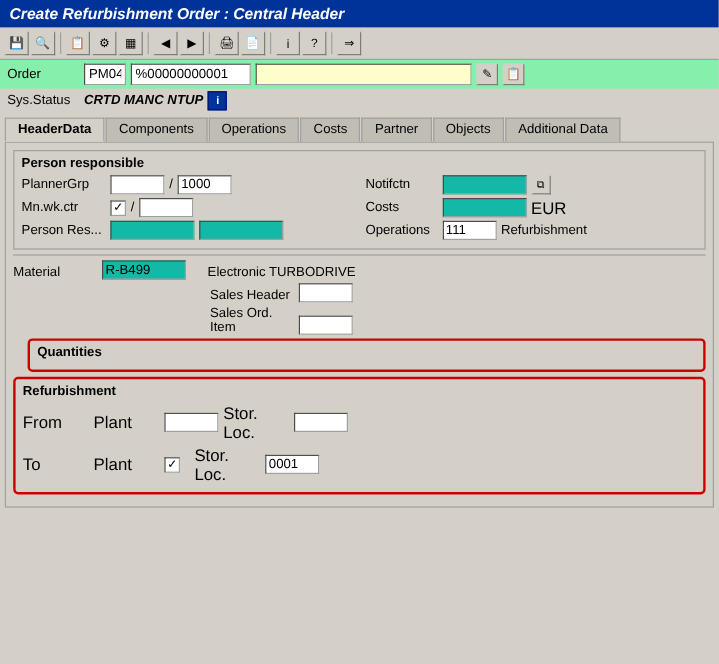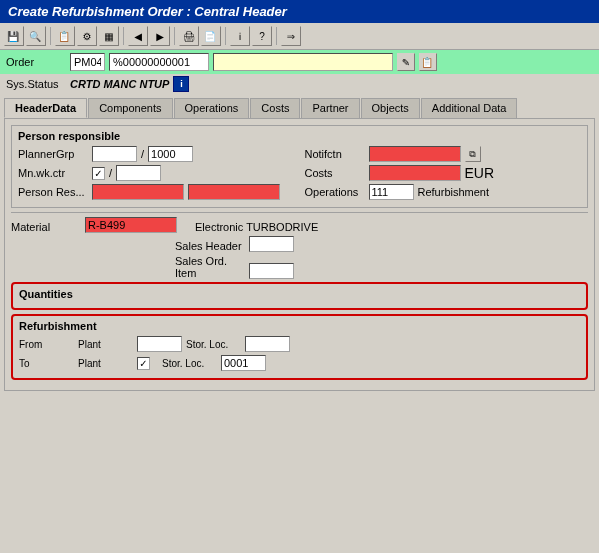--- a/index.html
+++ b/index.html
@@ -162,36 +162,36 @@
       display: flex;
       align-items: center;
       margin-bottom: 3px;
       gap: 4px;
     }
     .field-label {
       font-size: 11px;
       width: 70px;
     }
     .field-label-sm {
-      font-size: 10px;
+      font-size: 14px;
       width: 55px;
     }
     .input-sm {
       border: 1px inset #a0a0a0;
       background: white;
       height: 16px;
       width: 45px;
       font-size: 11px;
       padding: 1px 2px;
     }
     .input-md {
       border: 1px inset #a0a0a0;
-      background: #ef4444;
+      background: #14b8a6;
       height: 16px;
-      width: 92px;
+      width: 70px;
       font-size: 11px;
       padding: 1px 2px;
     }
     .input-lg {
       border: 1px inset #a0a0a0;
       background: white;
       height: 16px;
       width: 130px;
       font-size: 11px;
       padding: 1px 2px;
@@ -232,20 +232,21 @@
     }
     .field-value {
       font-size: 11px;
     }
     .quantities-section {
       border: 2px solid #cc0000;
       border-radius: 4px;
       padding: 4px 6px;
       margin-bottom: 4px;
       background: #d4d0c8;
+      margin-left: 12px;
     }
     .quantities-title {
       font-size: 11px;
       font-weight: bold;
       margin-bottom: 4px;
     }
     .refurb-section {
       border: 2px solid #cc0000;
       border-radius: 4px;
       padding: 4px 6px;

